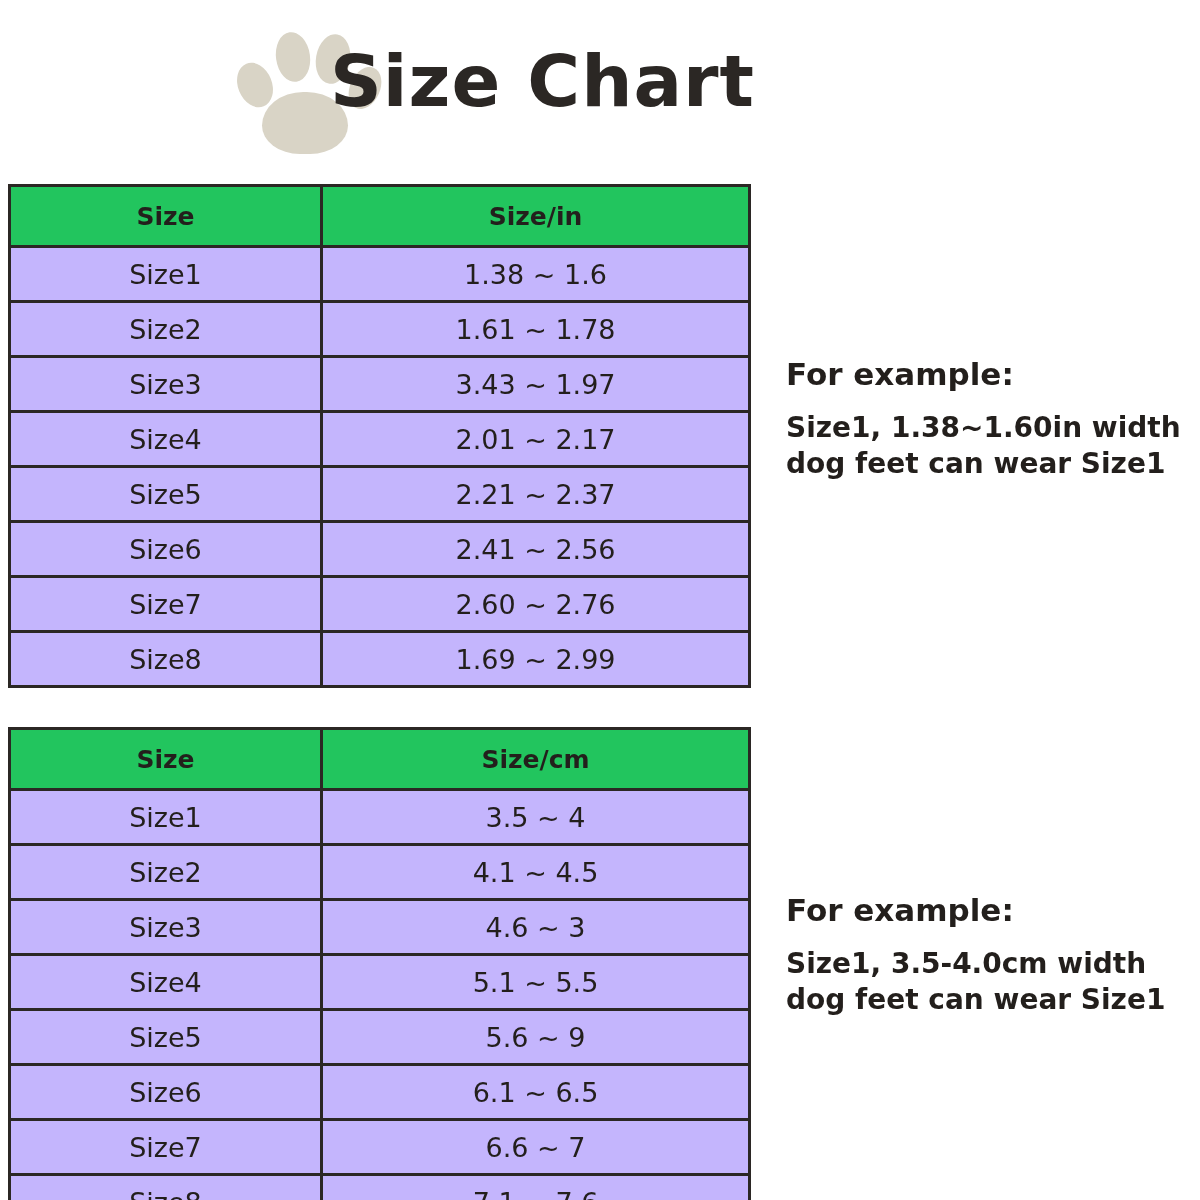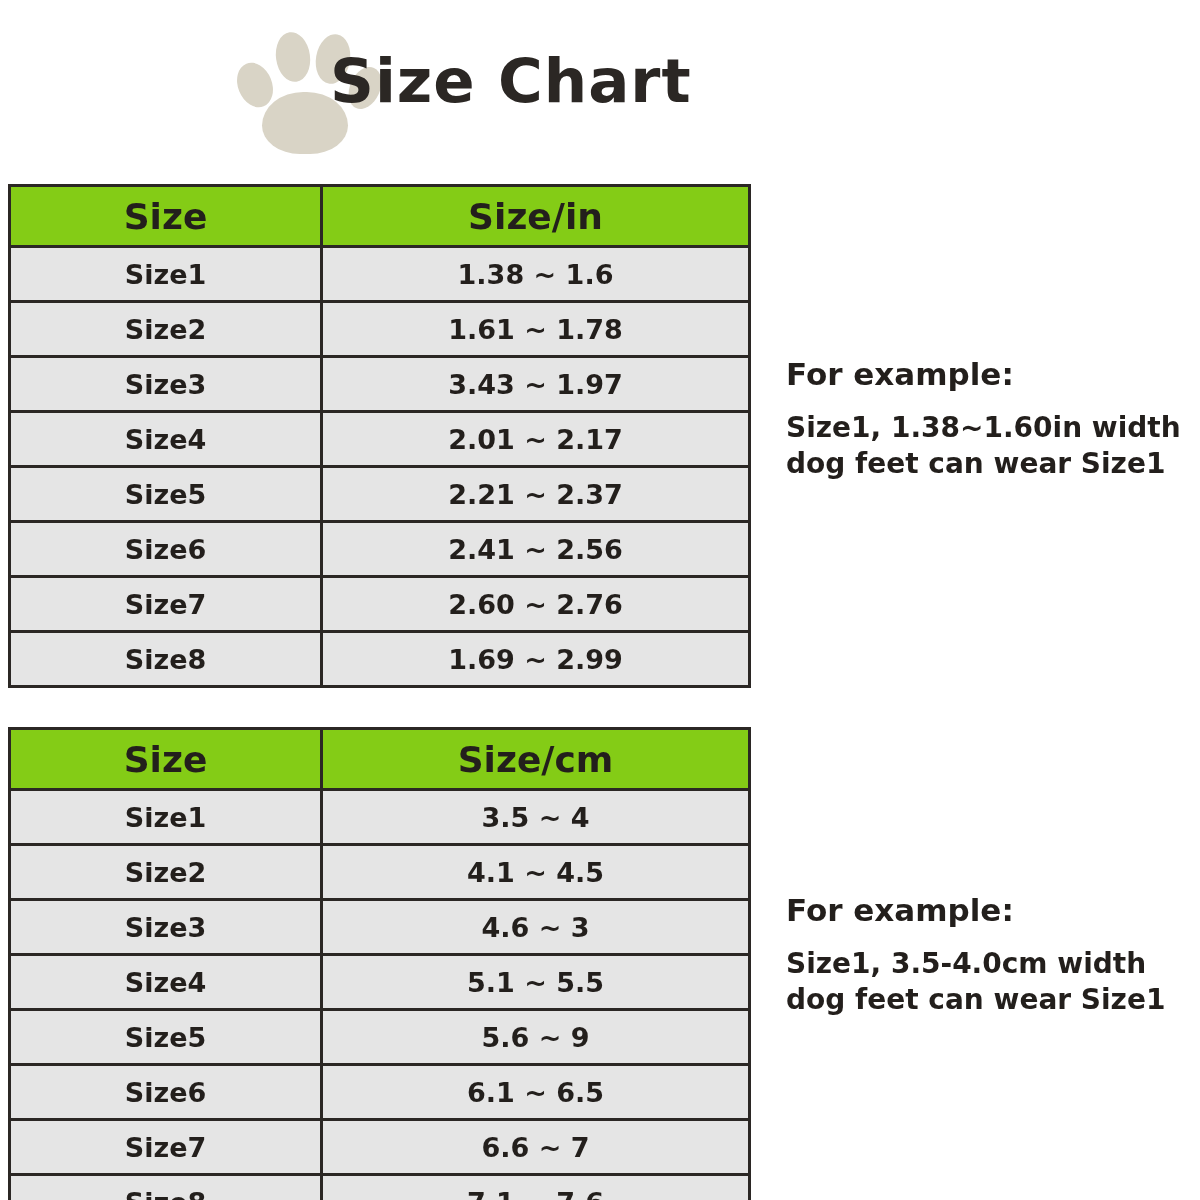--- a/index.html
+++ b/index.html
@@ -39,21 +39,21 @@
   .paw .toe1 { left: 6px;  top: 44px; width: 34px; height: 46px; transform: rotate(-22deg); }
   .paw .toe2 { left: 44px; top: 14px; width: 34px; height: 50px; transform: rotate(-8deg); }
   .paw .toe3 { left: 84px; top: 16px; width: 34px; height: 50px; transform: rotate(10deg); }
   .paw .toe4 { left: 118px; top: 48px; width: 30px; height: 44px; transform: rotate(24deg); }
   .paw .sole { left: 30px; top: 74px; width: 86px; height: 62px; border-radius: 48% 48% 44% 44% / 54% 54% 46% 46%; }
 
   .title {
     position: absolute;
     left: 330px;
     top: 26px;
-    font-size: 61px;
+    font-size: 72px;
     line-height: 110px;
     font-weight: bold;
     letter-spacing: 1px;
     color: #2b2724;
     font-family: "DejaVu Sans", sans-serif;
     white-space: nowrap;
   }
 
   
   .size-table {
@@ -69,28 +69,28 @@
   .size-table col.c-width { width: 428px; }
 
   .size-table th,
   .size-table td {
     border: 3px solid #2b2724;
     height: 52px;
     padding: 0;
     text-align: center;
     vertical-align: middle;
     font-size: 27px;
-    font-weight: bold;
-    color: #231f1c;
-    background: #e5e5e5;
+    font-weight: normal;
+    color: #231f1c;
+    background: #c4b5fd;
   }
   .size-table thead th {
-    background: #84cc16;
-    font-weight: bold;
-    font-size: 36px;
+    background: #22c55e;
+    font-weight: bold;
+    font-size: 25px;
     height: 58px;
   }
 
   
   .note {
     position: absolute;
     width: 420px;
   }
   #note-in { left: 786px; top: 352px; }
   #note-cm { left: 786px; top: 888px; }

